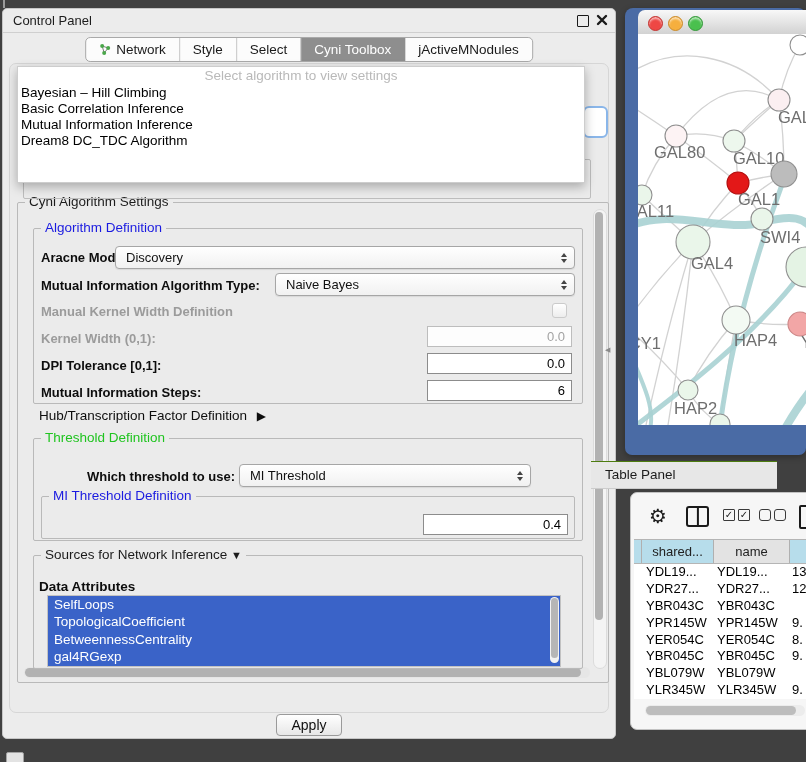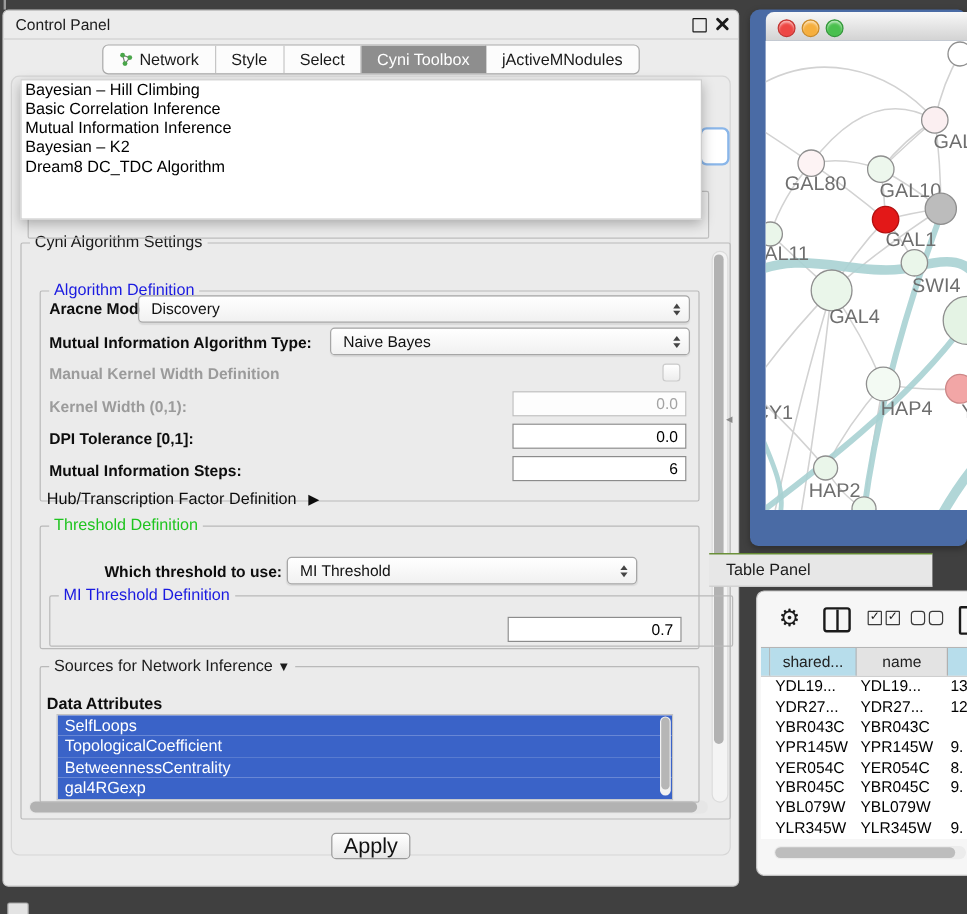--- a/index.html
+++ b/index.html
@@ -68,23 +68,23 @@
   .attr-item{height:17.4px;line-height:17.4px;background:#3a63c8;color:#fff;font-size:13.5px;padding-left:6px;white-space:nowrap;}
   .list-vscroll{position:absolute;right:1px;top:1px;width:9px;height:66px;background:#f2f2f2;border-radius:5px;}
   .list-vscroll .thumb{position:absolute;left:1px;top:1px;width:7px;height:60px;background:#b6b6b6;border-radius:4px;}
 
   
   .set-vscroll{position:absolute;left:575px;top:6px;width:12px;height:458px;background:#f4f4f4;border:1px solid #dcdcdc;border-radius:7px;}
   .set-vscroll .thumb{position:absolute;left:1px;top:2px;width:8px;height:408px;background:#b2b2b2;border-radius:5px;}
   .set-hscroll{position:absolute;left:6px;top:464px;width:566px;height:11px;background:#e6e6e6;border-radius:6px;}
   .set-hscroll .thumb{position:absolute;left:1px;top:1px;width:556px;height:9px;background:#b2b2b2;border-radius:5px;}
 
-  .apply-btn{position:absolute;left:50%;transform:translateX(-50%);top:685px;width:66px;height:22px;
+  .apply-btn{position:absolute;left:50%;transform:translateX(-50%);top:705px;width:66px;height:22px;
              background:linear-gradient(#ffffff,#e7e7e7);border:1px solid #9a9a9a;border-radius:4px;
-             font-size:18px;color:#111;display:flex;align-items:center;justify-content:center;
+             font-size:14px;color:#111;display:flex;align-items:center;justify-content:center;
              font-family:"Liberation Sans",sans-serif;}
 
   .splitter-arrow{position:absolute;left:605px;top:346px;font-size:7px;color:#8a8a8a;}
   .top-notch{position:absolute;left:3px;top:0;width:2px;height:8px;background:#9a9a9a;}
   .mini-icon{position:absolute;left:6px;top:752px;width:16px;height:14px;border:1.6px solid #a2a2a2;background:#e3e3e3;border-radius:2px;}
 
   
   .net-frame{position:absolute;left:625px;top:8px;width:181px;height:447px;background:#4a6ba5;
              border-radius:8px 8px 7px 7px;box-shadow:0 2px 6px rgba(0,0,0,0.30);}
   .net-titlebar{position:absolute;left:13px;top:2px;right:0;height:24px;background:linear-gradient(#f8f8f8,#d2d2d2);
@@ -170,40 +170,40 @@
         </div>
         <div class="tab">
           <span>jActiveMNodules</span>
         </div>
       </div>
 
     <div class="hidden-group"></div>
     <div class="combo-sliver"></div>
 
     <div class="popup">
+      <div class="popup-placeholder">Select algorithm to view settings</div>
       <div id="algo-items">
           <div class="popup-item">Bayesian – Hill Climbing</div>
           <div class="popup-item">Basic Correlation Inference</div>
           <div class="popup-item">Mutual Information Inference</div>
-          <div class="popup-item">Bayesian – K2</div>
           <div class="popup-item">Dream8 DC_TDC Algorithm</div>
         </div>
     </div>
 
     <div class="titled" style="left:14px;top:193px;width:590px;height:479px;">
       <span class="legend">Cyni Algorithm Settings</span>
       <div class="set-vscroll">
           <div class="thumb"></div>
         </div>
       <div class="set-hscroll">
           <div class="thumb"></div>
         </div>
     </div>
 
-    <div class="titled" style="left:30px;top:233px;width:548px;height:174px;">
+    <div class="titled" style="left:30px;top:219px;width:548px;height:174px;">
       <span class="legend blue">Algorithm Definition</span>
     </div>
     <span class="flabel" style="left:38px;top:241px;">Aracne Mode:</span>
     <div class="combo" style="left:112px;top:237px;width:448px;height:21px;">
       <span>Discovery</span>
       <span class="stepper">
           <i class="up"></i>
           <i class="dn"></i>
         </span>
     </div>
@@ -239,25 +239,25 @@
       <span class="legend green">Threshold Definition</span>
     </div>
     <span class="flabel" style="left:84px;top:460px;">Which threshold to use:</span>
     <div class="combo" style="left:236px;top:455px;width:280px;height:21px;">
       <span>MI Threshold</span>
       <span class="stepper">
           <i class="up"></i>
           <i class="dn"></i>
         </span>
     </div>
-    <div class="titled" style="left:38px;top:487px;width:532px;height:41px;padding-left:36px;">
+    <div class="titled" style="left:38px;top:487px;width:532px;height:41px;">
       <span class="legend blue">MI Threshold Definition</span>
     </div>
     <div class="tfield" style="left:420px;top:505px;width:131px;height:19px;">
-      <span>0.7</span>
+      <span>0.4</span>
     </div>
 
     <div class="titled" style="left:30px;top:546px;width:548px;height:112px;">
       <span class="legend">
         <span>Sources for Network Inference</span>
         <span style="font-size:11px;">▼</span>
       </span>
     </div>
     <span class="flabel" style="left:36px;top:570px;font-size:13.5px;">Data Attributes</span>
     <div id="attr-list">

